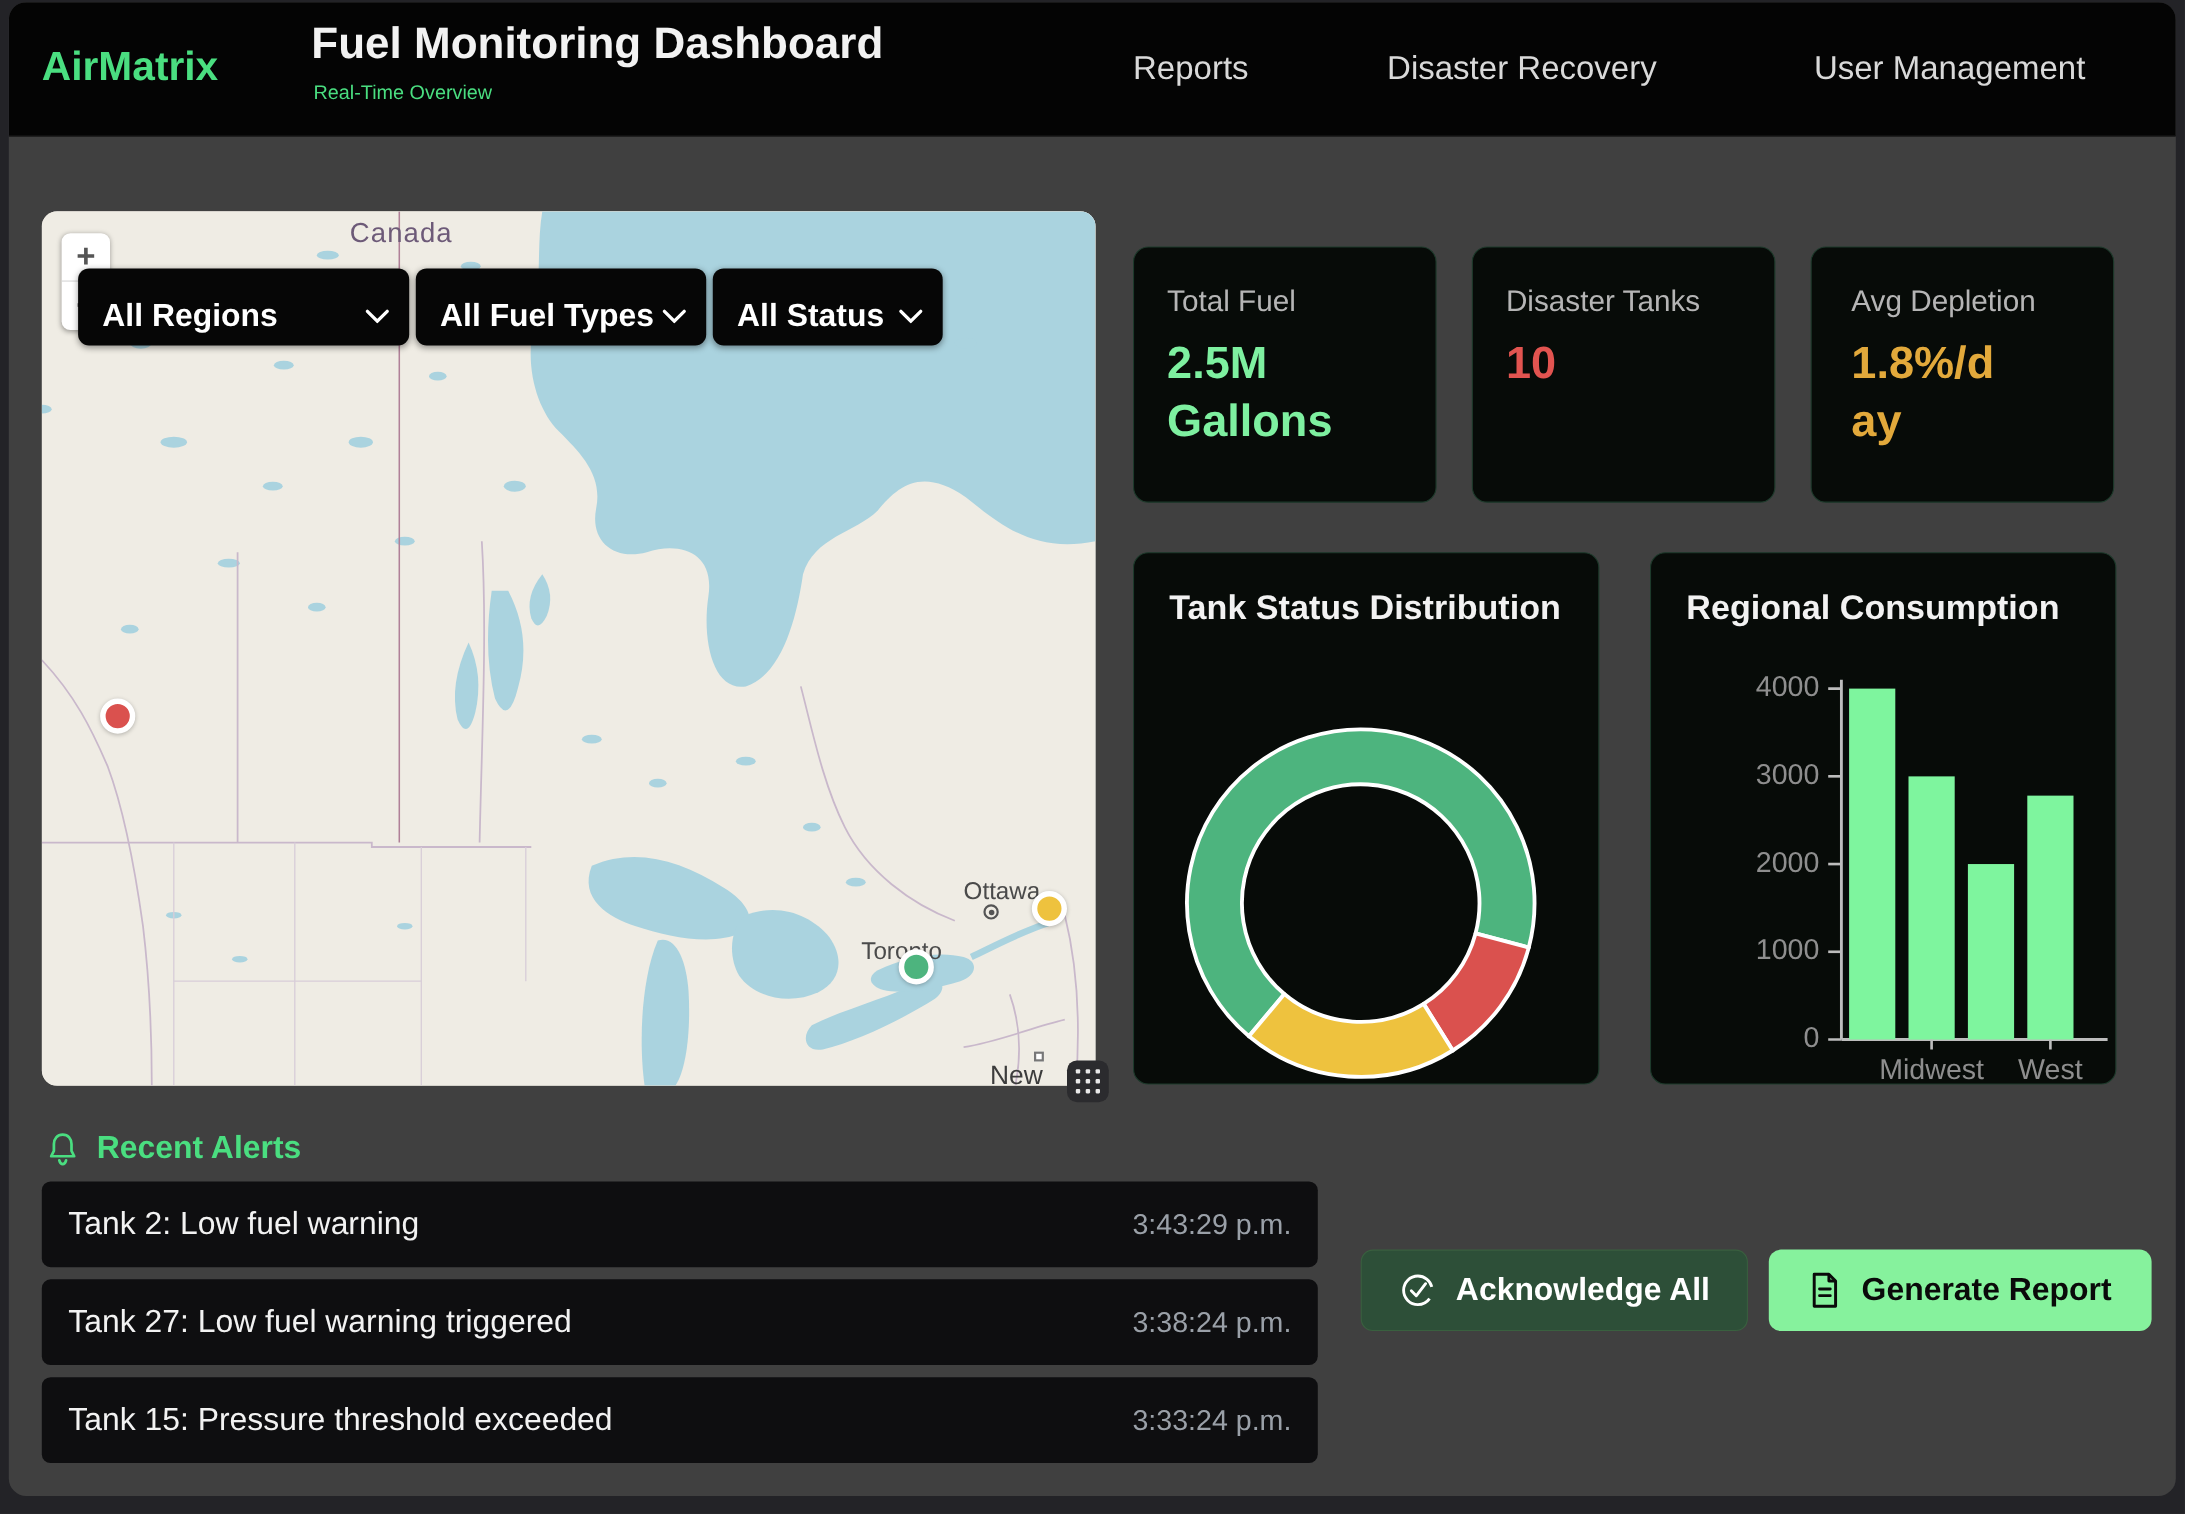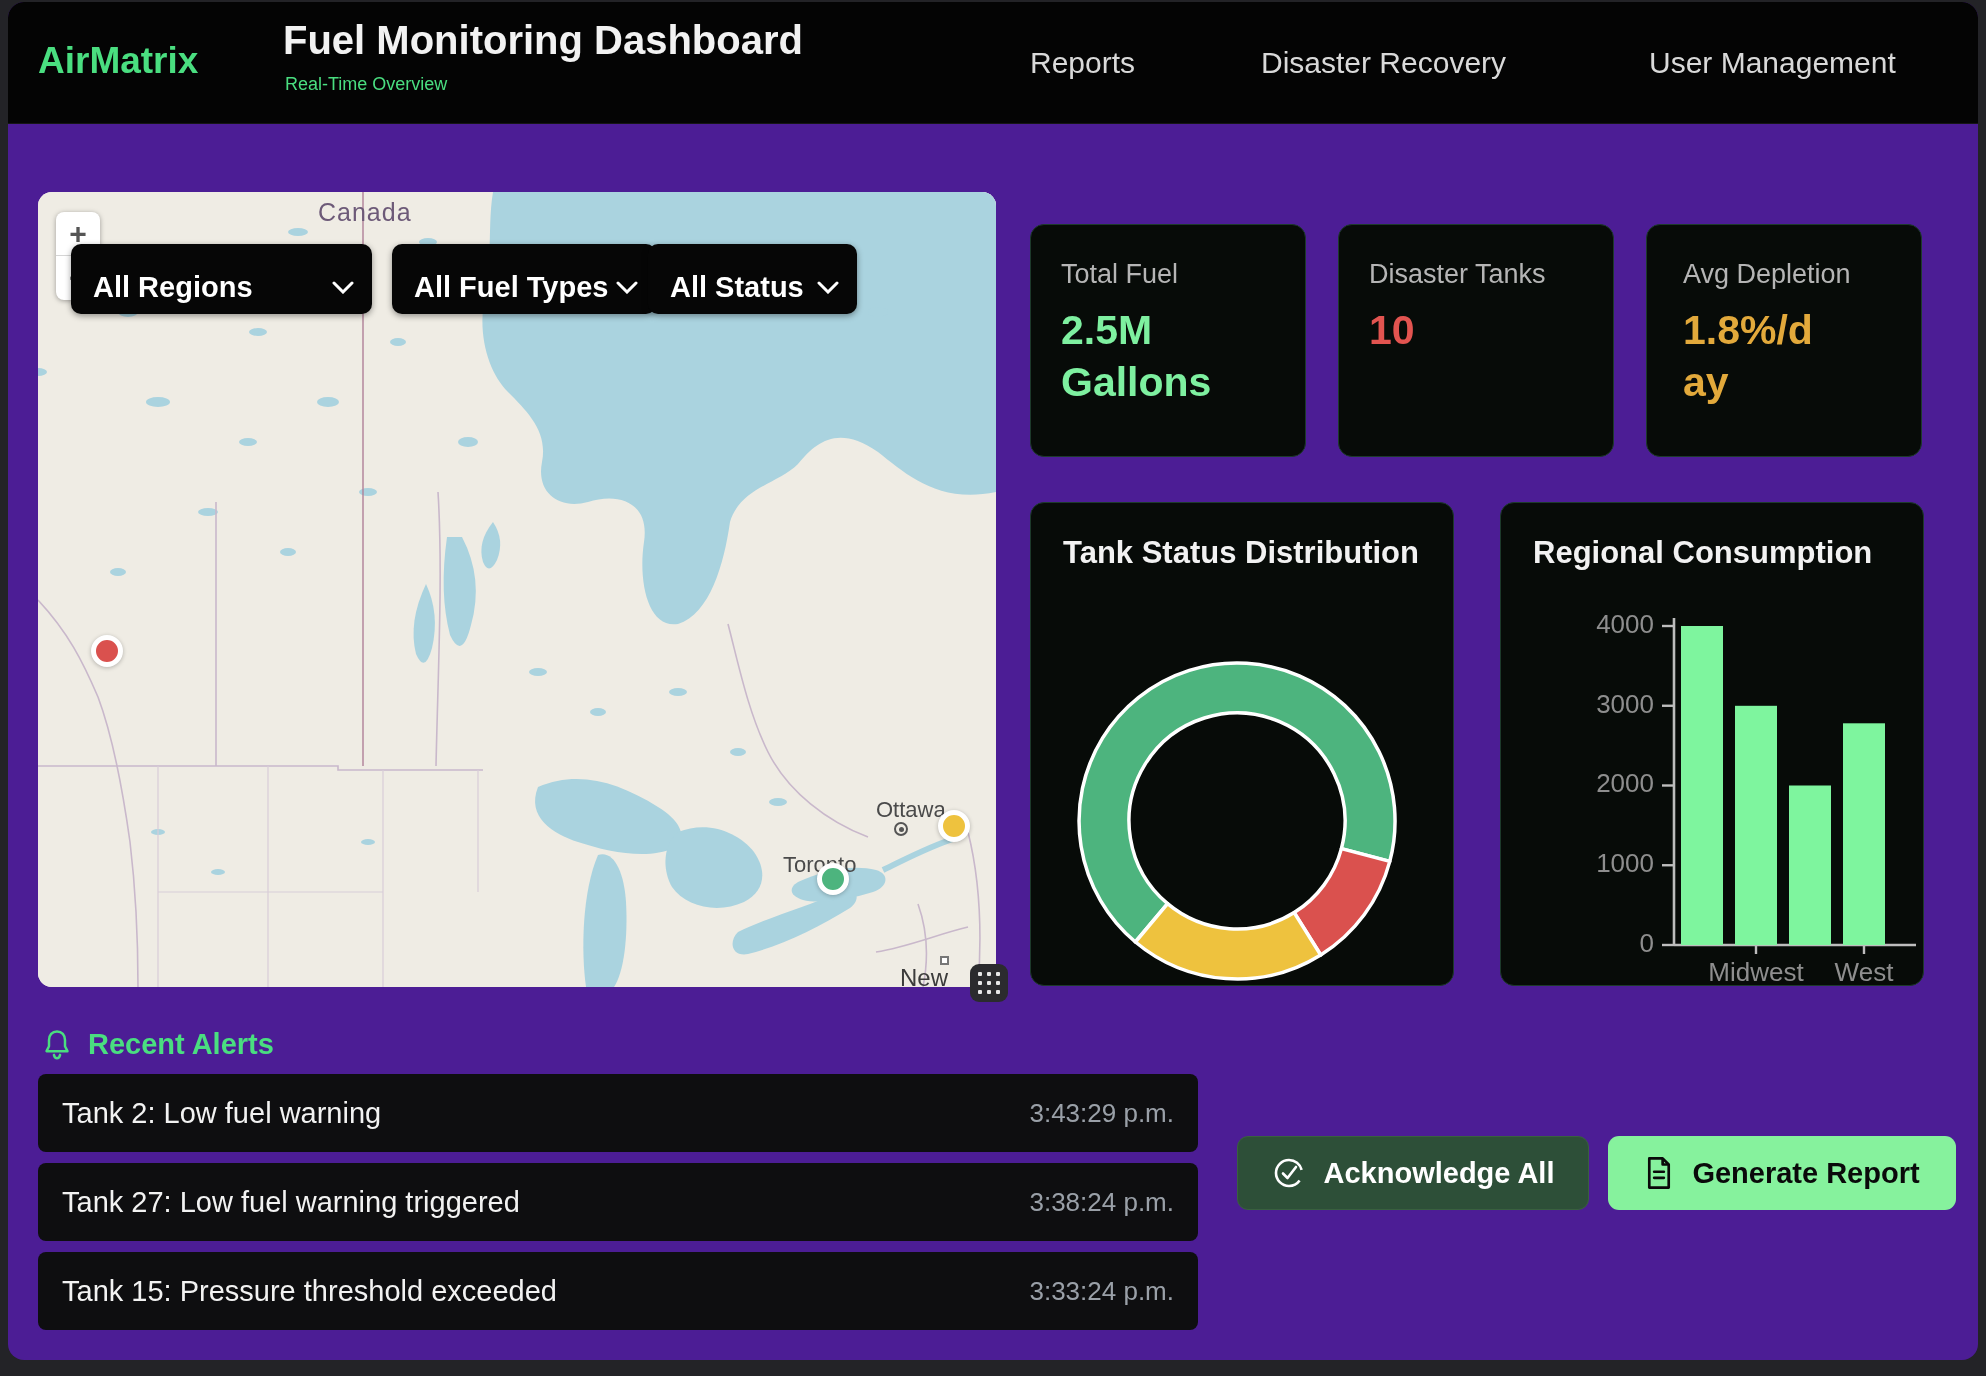--- a/index.html
+++ b/index.html
@@ -1,19 +1,19 @@
 <!DOCTYPE html>
 <html><head>
 <meta charset="utf-8">
 <style>
   * { margin:0; padding:0; box-sizing:border-box; }
   html,body { width:1986px; height:1376px; background:#232327; overflow:hidden;
               font-family:"Liberation Sans", sans-serif; }
   .app { position:absolute; left:8px; right:8px; top:2px; bottom:16px;
-         background:#4c1d95; border-radius:16px; overflow:hidden; }
+         background:#404040; border-radius:16px; overflow:hidden; }
 
   
   .header { position:absolute; left:0; top:0; right:0; height:122px; background:#040404;
             border-bottom:1px solid #161616; }
   .brand { position:absolute; left:30px; top:38px; font-size:37px; font-weight:700; color:#4ade80; }
   .title { position:absolute; left:275px; top:16px; font-size:40px; font-weight:700; color:#f2f2f2; }
   .subtitle { position:absolute; left:277px; top:72px; font-size:18px; font-weight:500; color:#4ade80; }
   .nav-item { position:absolute; top:44px; font-size:30px; color:#d9d9d9; cursor:pointer; }
 
   
@@ -157,21 +157,21 @@
       <div class="zbtn">−</div>
     </div>
 
     <div class="filters">
       <div class="filter" style="left:33px; width:301px;">
         <span>All Regions</span>
         <svg width="22" height="13" viewBox="0 0 22 13">
             <path d="M2,2 L11,11 L20,2" fill="none" stroke="#fff" stroke-width="3" stroke-linecap="round"></path>
           </svg>
       </div>
-      <div class="filter" style="left:354px; width:264px;">
+      <div class="filter" style="left:340px; width:264px;">
         <span>All Fuel Types</span>
         <svg width="22" height="13" viewBox="0 0 22 13">
             <path d="M2,2 L11,11 L20,2" fill="none" stroke="#fff" stroke-width="3" stroke-linecap="round"></path>
           </svg>
       </div>
       <div class="filter" style="left:610px; width:209px;">
         <span>All Status</span>
         <svg width="22" height="13" viewBox="0 0 22 13">
             <path d="M2,2 L11,11 L20,2" fill="none" stroke="#fff" stroke-width="3" stroke-linecap="round"></path>
           </svg>

